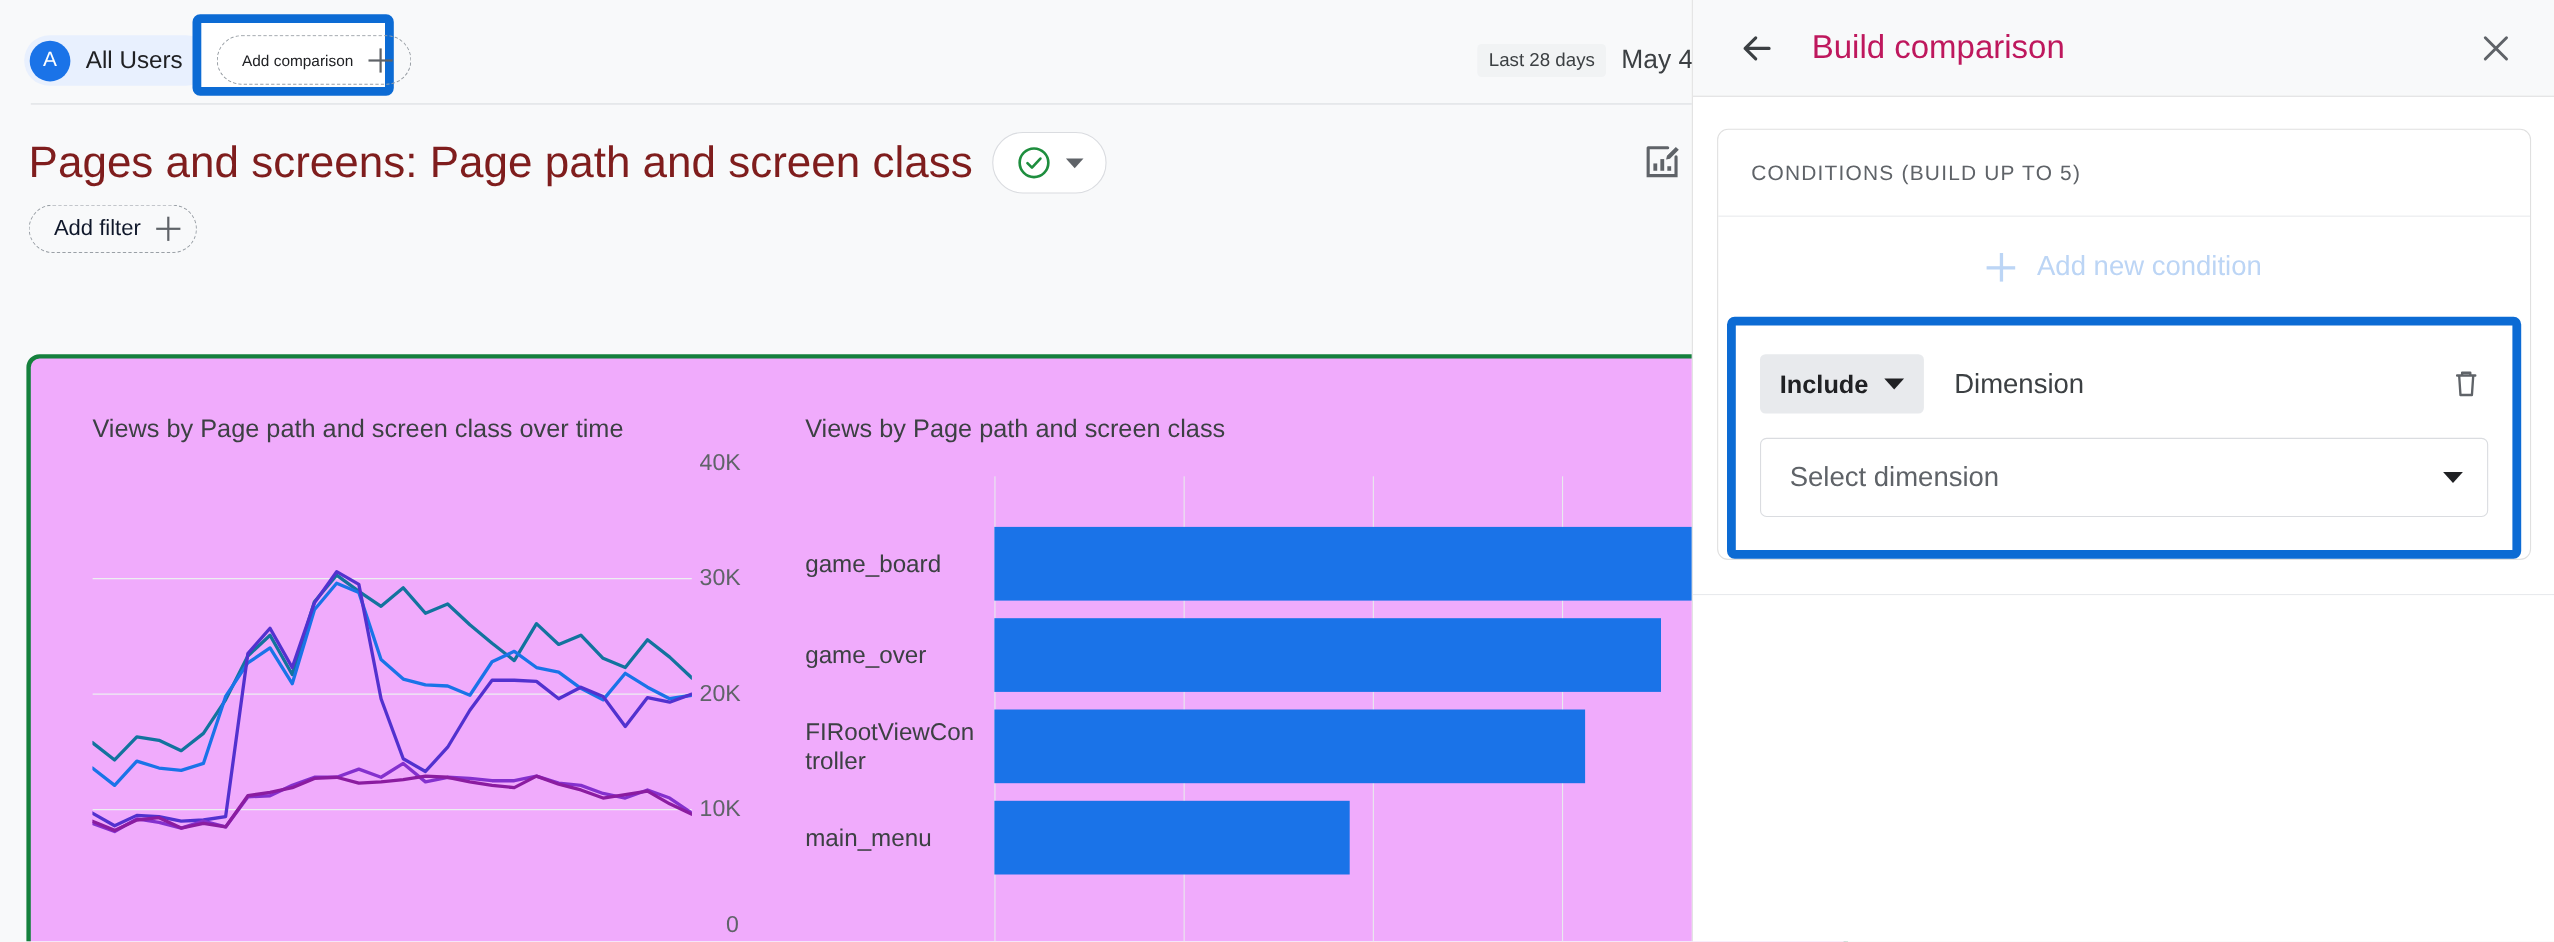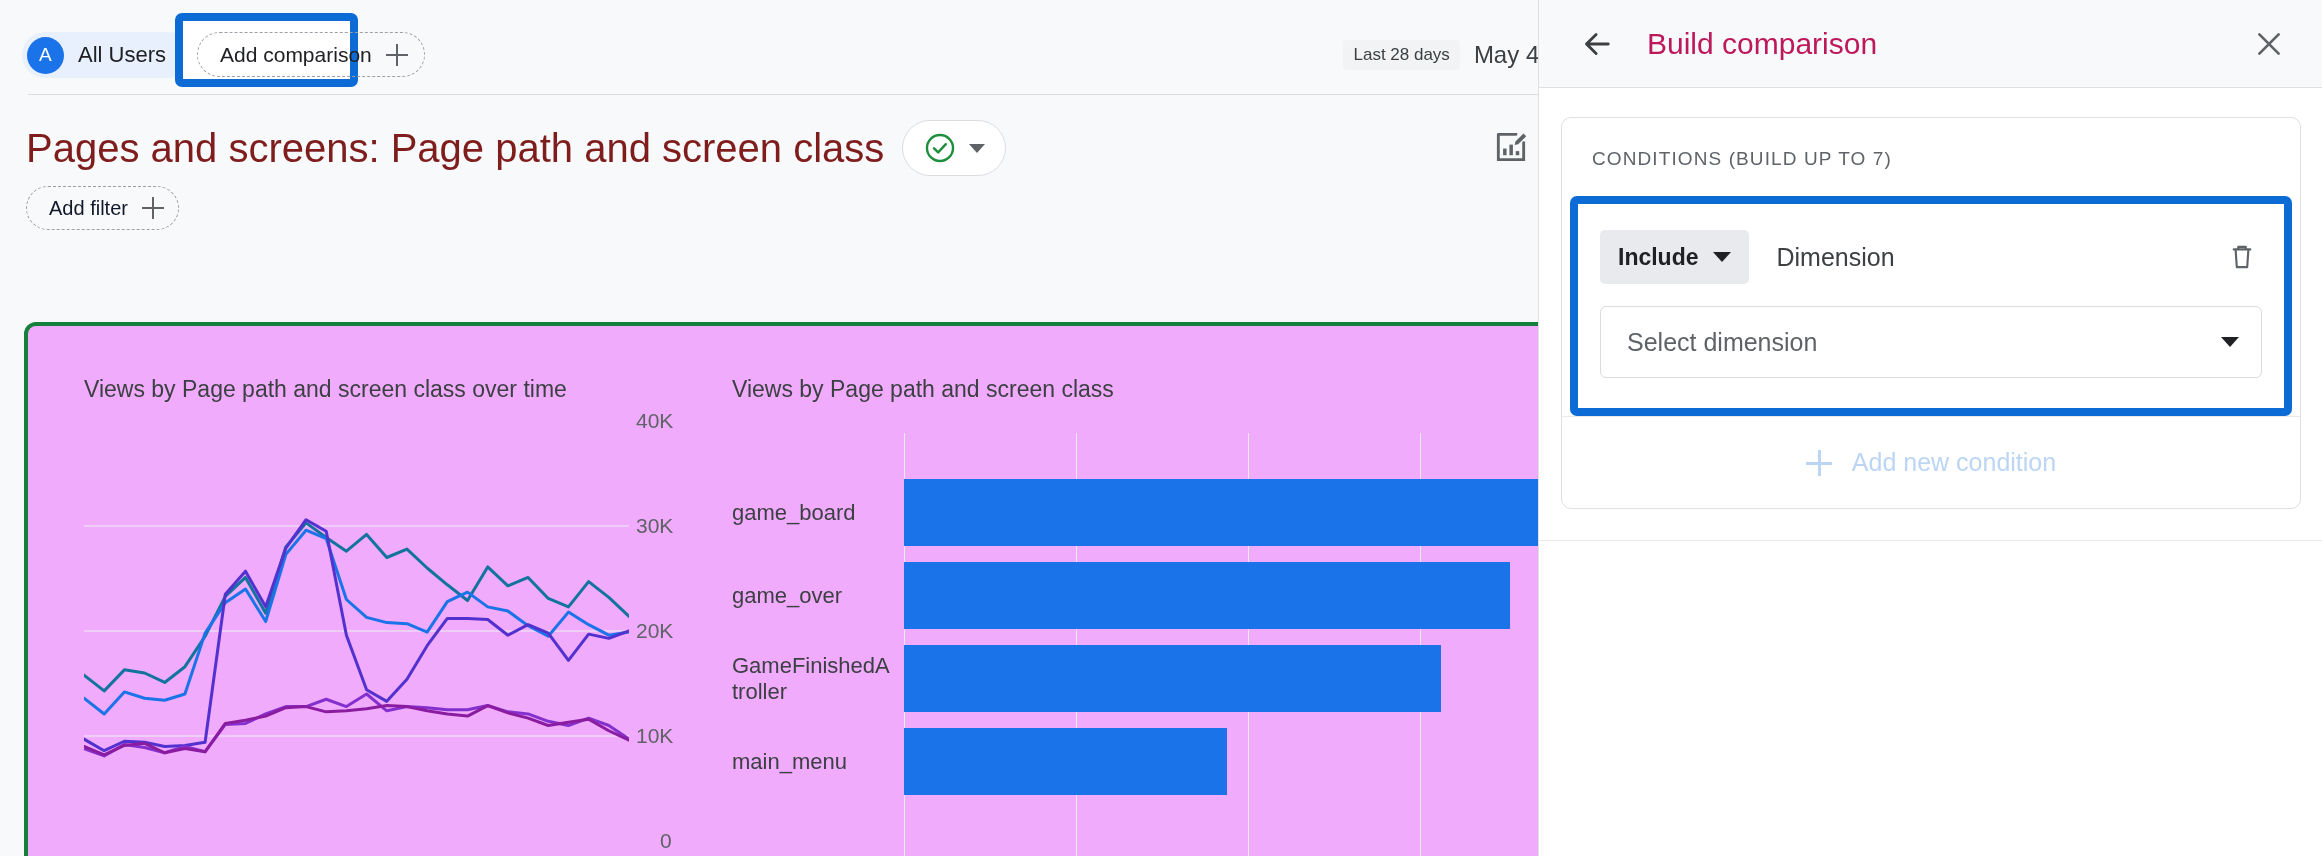--- a/index.html
+++ b/index.html
@@ -48,21 +48,21 @@
     border: 8px solid #0c6bd4;
     border-radius: 7px;
     background: #ffffff;
   }
   #add-comparison-chip {
     position: absolute; left: 197px; top: 32px;
     height: 45px; display: flex; align-items: center;
     border: 1px dashed #9aa0a6; border-radius: 23px;
     padding: 0 16px 0 22px; background: transparent;
   }
-  #add-comparison-label { font-size: 21px; color: #202124; white-space: nowrap; font-weight: 500;}
+  #add-comparison-label { font-size: 14px; color: #202124; white-space: nowrap; font-weight: 500;}
   .plus-glyph {
     margin-left: 14px; position: relative; width: 22px; height: 22px;
     flex: 0 0 auto;
   }
   .plus-glyph::before, .plus-glyph::after {
     content: ""; position: absolute; background: #5f6368;
   }
   .plus-glyph::before { left: 0; top: 10px; width: 22px; height: 2px; }
   .plus-glyph::after  { top: 0; left: 10px; height: 22px; width: 2px; }
 
@@ -363,21 +363,21 @@
                 <div class="bar-fill" style="width: 92%; background: rgb(26, 115, 232);"></div>
               </div>
             </div>
             <div class="bar-row">
               <div class="bar-label">game_over</div>
               <div class="bar-track">
                 <div class="bar-fill" style="width: 80.96%; background: rgb(26, 115, 232);"></div>
               </div>
             </div>
             <div class="bar-row">
-              <div class="bar-label">GameFinishedA troller</div>
+              <div class="bar-label">FIRootViewCon troller</div>
               <div class="bar-track">
                 <div class="bar-fill" style="width: 71.76%; background: rgb(26, 115, 232);"></div>
               </div>
             </div>
             <div class="bar-row">
               <div class="bar-label">main_menu</div>
               <div class="bar-track">
                 <div class="bar-fill" style="width: 43.24%; background: rgb(26, 115, 232);"></div>
               </div>
             </div>
@@ -400,43 +400,43 @@
       </div>
       <div id="panel-title">Build comparison</div>
       <div id="panel-close-btn">
         <svg width="34" height="34" viewBox="0 0 24 24" fill="none">
           <path d="M5.2 5.2l13.6 13.6M18.8 5.2L5.2 18.8" stroke="#5f6368" stroke-width="1.9" stroke-linecap="round"></path>
         </svg>
       </div>
     </div>
 
     <div id="conditions-card">
-      <div id="conditions-heading">CONDITIONS (BUILD UP TO 7)</div>
+      <div id="conditions-heading">CONDITIONS (BUILD UP TO 5)</div>
+
+      <div id="add-new-condition-row">
+        <span class="plus-glyph-blue"></span>
+        <span id="add-new-condition-label">Add new condition</span>
+      </div>
 
       <div id="condition-highlight">
         <div id="condition-row-top">
           <div id="include-select">
             <span id="include-label">Include</span>
             <span id="include-caret"></span>
           </div>
           <span id="dimension-label">Dimension</span>
           <div id="delete-condition-btn">
             <svg width="32" height="32" viewBox="0 0 24 24" fill="none">
               <path d="M5.8 6.3h12.4M9.2 6.3V4.4h5.6v1.9M7.2 6.3l.9 13.3h7.8l.9-13.3" stroke="#5f6368" stroke-width="1.6" stroke-linecap="round" stroke-linejoin="round"></path>
             </svg>
           </div>
         </div>
 
         <div id="select-dimension-field">
           <span id="select-dimension-placeholder">Select dimension</span>
           <span id="select-dimension-caret"></span>
         </div>
       </div>
-
-      <div id="add-new-condition-row">
-        <span class="plus-glyph-blue"></span>
-        <span id="add-new-condition-label">Add new condition</span>
-      </div>
     </div>
 
     <div id="panel-bottom-divider"></div>
   </div>
 </div>
 
 </body></html>

